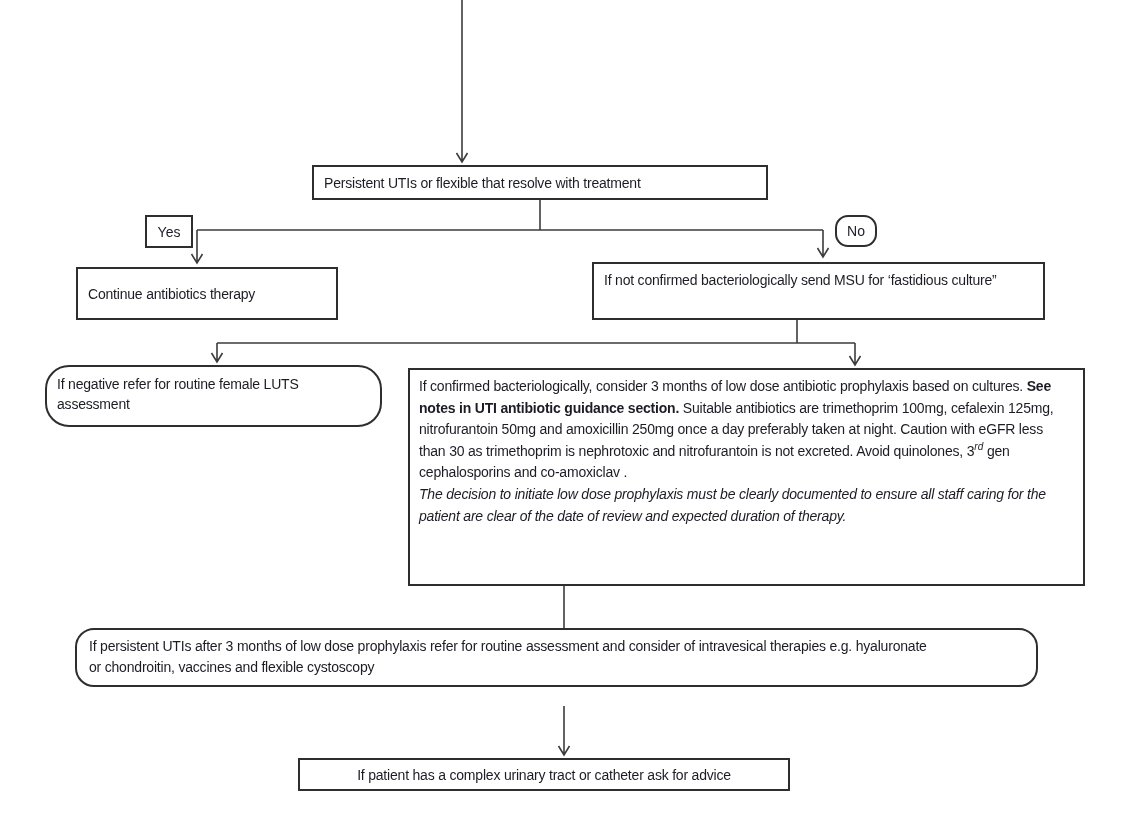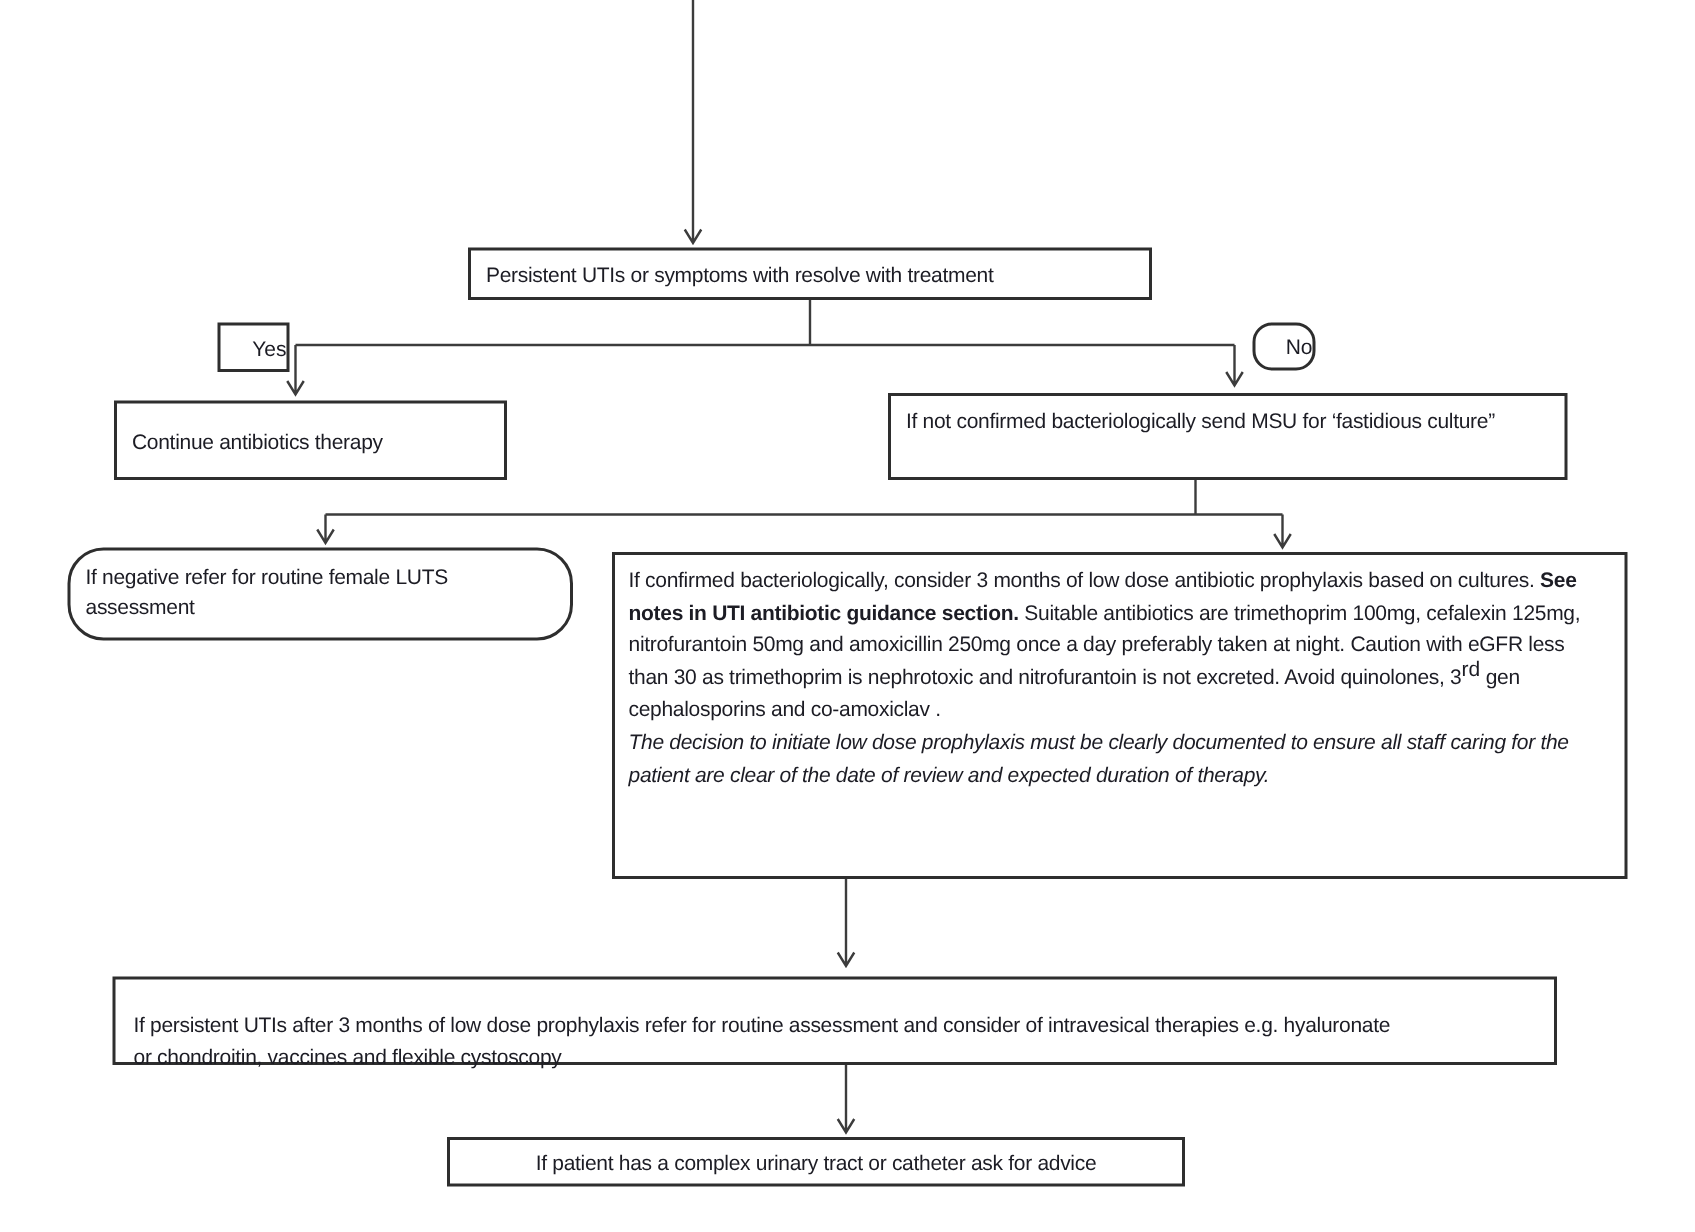--- a/index.html
+++ b/index.html
@@ -21,34 +21,34 @@
     letter-spacing:-0.2px;
     padding:5px 10px;
   }
   .vcenter{display:flex;align-items:center;}
   .label-box{
     position:absolute;
     box-sizing:border-box;
     border:2px solid #2e2e2e;
     background:#ffffff;
     font-size:14px;
-    display:flex;align-items:center;justify-content:flex-end;
+    display:flex;align-items:center;justify-content:center;
   }
   #box-persistent{left:312px;top:165px;width:456px;height:35px;}
   #label-yes{left:145px;top:215px;width:48px;height:33px;}
   #label-no{left:835px;top:215px;width:42px;height:32px;border-radius:13px;}
   #box-conservative{left:76px;top:267px;width:262px;height:53px;}
   #box-msu{left:592px;top:262px;width:453px;height:58px;padding-top:6px;}
   #box-luts{left:45px;top:365px;width:337px;height:62px;padding-top:7px;border-radius:24px;}
   #box-prophylaxis{left:408px;top:368px;width:677px;height:218px;line-height:21.6px;padding:6px 24px 6px 9px;}
-  #box-after3months{left:75px;top:651px;width:963px;height:59px;padding-top:20px;padding-left:12px;line-height:21px;}
+  #box-after3months{left:75px;top:628px;width:963px;height:59px;padding-top:6px;padding-left:12px;line-height:21px;border-radius:19px;}
   #box-after3months .wrap-limit{display:inline-block;max-width:845px;}
   #box-complex{left:298px;top:758px;width:492px;height:33px;justify-content:center;text-align:right;}
   #connectors{position:absolute;left:0;top:0;}
-  sup{font-size:14px;line-height:0;vertical-align:super;letter-spacing:0;}
+  sup{font-size:10px;line-height:0;vertical-align:super;letter-spacing:0;font-style:italic;}
   .bold-run{font-weight:bold;}
   .italic-note{font-style:italic;}
 </style>
 </head>
 <body>
 
 <div id="canvas">
 
   <svg id="connectors" width="1130" height="821" viewBox="0 0 1130 821">
     <g stroke="#3c3c3c" stroke-width="1.6" fill="none">
@@ -63,21 +63,21 @@
                M217 343 L217 361 M211.5 353 L217 362 L222.5 353
                M855 343 L855 364 M849.5 356 L855 365 L860.5 356"></path>
 
       <path d="M564 586 L564 643 M558.5 635 L564 644 L569.5 635"></path>
 
       <path d="M564 706 L564 754 M558.5 746 L564 755 L569.5 746"></path>
     </g>
   </svg>
 
   <div id="box-persistent" class="box vcenter">
-    <span>Persistent UTIs or symptoms with resolve with treatment</span>
+    <span>Persistent UTIs or flexible that resolve with treatment</span>
   </div>
 
   <div id="label-yes" class="label-box">
     <span>Yes</span>
   </div>
 
   <div id="label-no" class="label-box">
     <span>No</span>
   </div>
 

